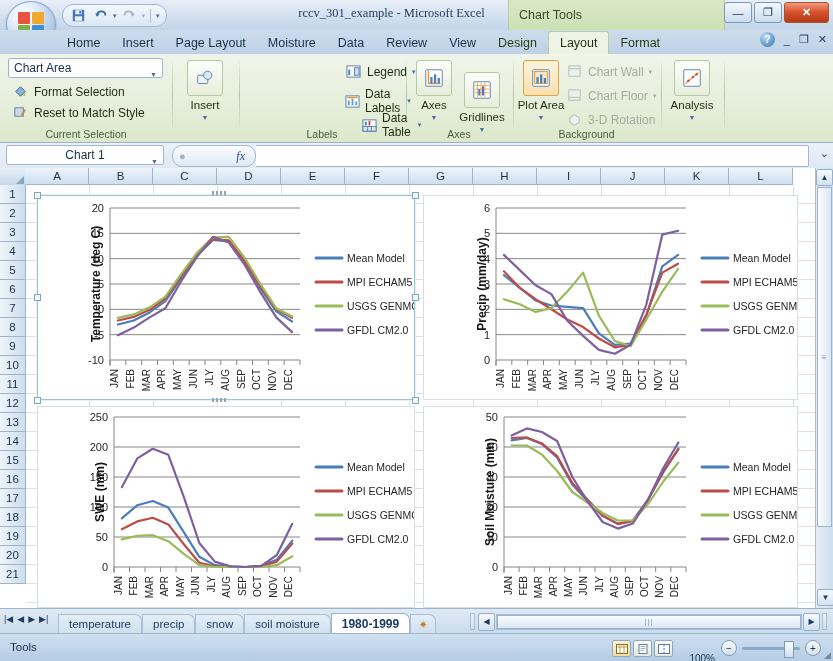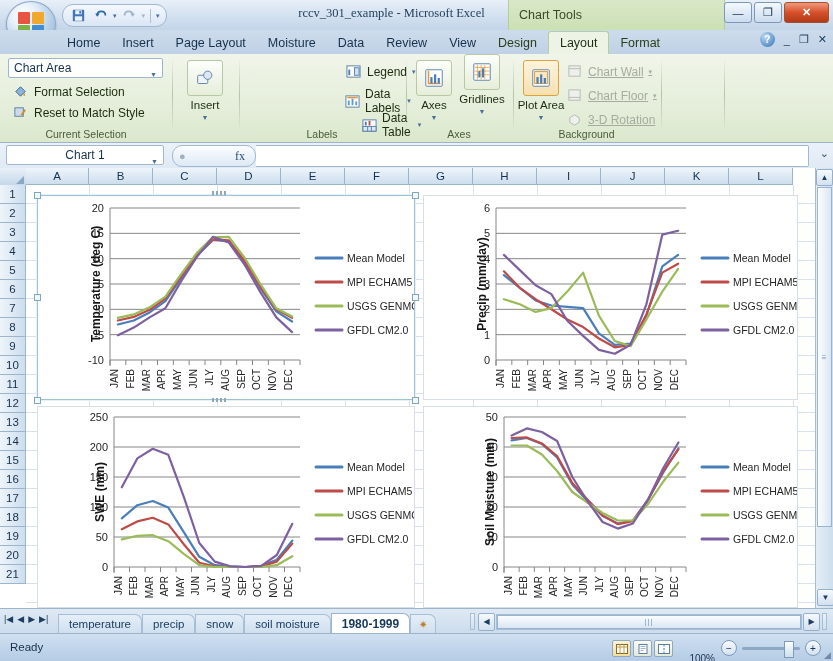--- a/index.html
+++ b/index.html
@@ -74,34 +74,34 @@
      font-size:12px;color:#16314c;line-height:19px;padding-left:5px;box-sizing:border-box;}
   .selbox .caret{position:absolute;right:5px;top:6px;font-size:7px;color:#4a6d99;}
   .ritem{position:absolute;display:flex;align-items:center;gap:5px;font-size:12px;color:#1d2c10;}
   .ritem .ic{width:17px;height:17px;display:flex;align-items:center;justify-content:center;font-size:12px;}
 
   .bigbtn{position:absolute;width:54px;text-align:center;font-size:11.5px;color:#1d2c10;line-height:12px;}
   .bigbtn .bic{width:34px;height:34px;margin:0 auto 3px;border:1px solid #b7c9a4;border-radius:3px;
      background:linear-gradient(#fdfefb,#e6eeda);display:flex;align-items:center;justify-content:center;}
   .bigbtn .dn{font-size:7px;color:#4a6d99;display:block;margin-top:1px;}
 
-  .disabled{color:#a6aca0 !important;text-decoration:underline;}
+  .disabled{color:#a6aca0 !important;}
 
   
   .fbar{position:absolute;left:0;top:143px;width:833px;height:35px;
      background:linear-gradient(#eaf1f9,#dce7f3);}
   .namebox{position:absolute;left:6px;top:2px;width:158px;height:20px;background:#fff;
      border:1px solid #a2b8ce;border-radius:2px;font-size:12px;color:#16314c;
      text-align:center;line-height:19px;box-sizing:border-box;}
   .namebox .caret{position:absolute;right:5px;top:6px;font-size:7px;color:#4a6d99;}
   .fx-group{position:absolute;left:172px;top:2px;width:82px;height:20px;
      border:1px solid #a2b8ce;border-radius:10px;
      background:linear-gradient(#fbfdff,#dde9f5);display:flex;align-items:center;}
   .fx-group .cancel{margin-left:6px;color:#9fb0c2;font-size:11px;}
-  .fx-group .fx{margin-left:auto;margin-right:10px;font-size:12px;color:#2c4d73;
+  .fx-group .fx{margin-left:auto;margin-right:10px;font-style:italic;font-size:12px;color:#2c4d73;
      font-family:"Liberation Serif",serif;text-align:right;}
   .fcontent{position:absolute;left:256px;top:2px;right:24px;height:20px;background:#fff;
      border:1px solid #a2b8ce;border-left:none;border-radius:0 2px 2px 0;}
   .fexpand{position:absolute;right:4px;top:4px;font-size:11px;color:#2c4d73;}
 
   
   .gridzone{position:absolute;left:0;top:168px;width:833px;height:440px;background:#fff;}
   .corner{position:absolute;left:0;top:0;width:26px;height:17px;
      background:linear-gradient(#e8f0f8,#c6d8ea);border-right:1px solid #9cb5cd;
      border-bottom:1px solid #9cb5cd;}
@@ -357,21 +357,21 @@
               <rect x="3" y="3" width="18" height="18" rx="1" fill="#fff" stroke="#5a7fa6"></rect>
               <path d="M6 4 v14 h13" stroke="#e8943a" stroke-width="1.6" fill="none"></path>
               <rect x="8" y="11" width="2.4" height="7" fill="#4a7ebb"></rect>
               <rect x="12" y="8" width="2.4" height="10" fill="#4a7ebb"></rect>
               <rect x="16" y="12" width="2.4" height="6" fill="#4a7ebb"></rect>
             </svg>
         </div>
         <span>Axes</span>
         <span class="dn">▼</span>
       </div>
-      <div class="bigbtn" style="left:48px;top:0">
+      <div class="bigbtn" style="left:48px;top:18px">
         <div class="bic">
           <svg width="22" height="22" viewBox="0 0 24 24">
               <rect x="3" y="3" width="18" height="18" rx="1" fill="#fff" stroke="#5a7fa6"></rect>
               <g stroke="#e8943a" stroke-width=".8">
                 <path d="M7 4 v16 M11 4 v16 M15 4 v16 M4 7 h16 M4 11 h16 M4 15 h16"></path>
               </g>
               <rect x="8" y="11" width="2.2" height="7" fill="#4a7ebb"></rect>
               <rect x="12" y="8" width="2.2" height="10" fill="#4a7ebb"></rect>
             </svg>
         </div>
@@ -421,20 +421,35 @@
           <svg width="15" height="15" viewBox="0 0 16 16">
               <path d="M3 6 l5 -3 l5 3 v5 l-5 3 l-5 -3 z" fill="#eef0ec" stroke="#b5bab0"></path>
             </svg>
         </span>
         <span>3-D Rotation</span>
       </div>
       <div class="glabel">Background</div>
     </div>
     <div class="gsep" style="left:661px"></div>
 
+    <div class="rgroup" style="left:662px;width:60px">
+      <div class="bigbtn" style="left:3px;top:6px">
+        <div class="bic">
+          <svg width="22" height="22" viewBox="0 0 24 24">
+              <rect x="3" y="3" width="18" height="18" rx="1" fill="#fff" stroke="#5a7fa6"></rect>
+              <path d="M5 18 L19 6" stroke="#e8943a" stroke-width="1.4"></path>
+              <circle cx="8" cy="15" r="1.3" fill="#be4b48"></circle>
+              <circle cx="13" cy="11" r="1.3" fill="#be4b48"></circle>
+              <circle cx="17" cy="8" r="1.3" fill="#be4b48"></circle>
+            </svg>
+        </div>
+        <span>Analysis</span>
+        <span class="dn">▼</span>
+      </div>
+    </div>
     <div class="gsep" style="left:724px"></div>
 
   </div>
 
   <div class="fbar">
     <div class="namebox">
       <span>Chart 1</span>
       <span class="caret">▼</span>
     </div>
     <div class="fx-group">
@@ -798,21 +813,21 @@
         <div class="sthumb">
             <span class="grip">|||</span>
           </div>
       </div>
       <div class="sbtn">▶</div>
       <div class="hsplit" style="margin-left:2px"></div>
     </div>
   </div>
 
   <div class="statusbar">
-    <span class="ready">Ready</span>
+    <span class="ready">Tools</span>
     <div class="viewbtns">
       <div class="vb on">
         <svg width="12" height="10" viewBox="0 0 12 10">
             <rect x="0.5" y="0.5" width="11" height="9" fill="#fff" stroke="#8a6a2a"></rect>
             <path d="M0.5 3 h11 M4 0.5 v9 M8 0.5 v9" stroke="#c59c3e"></path>
           </svg>
       </div>
       <div class="vb">
         <svg width="12" height="10" viewBox="0 0 12 10">
             <rect x="2" y="0.5" width="8" height="9" fill="#fff" stroke="#5a7fa6"></rect>

